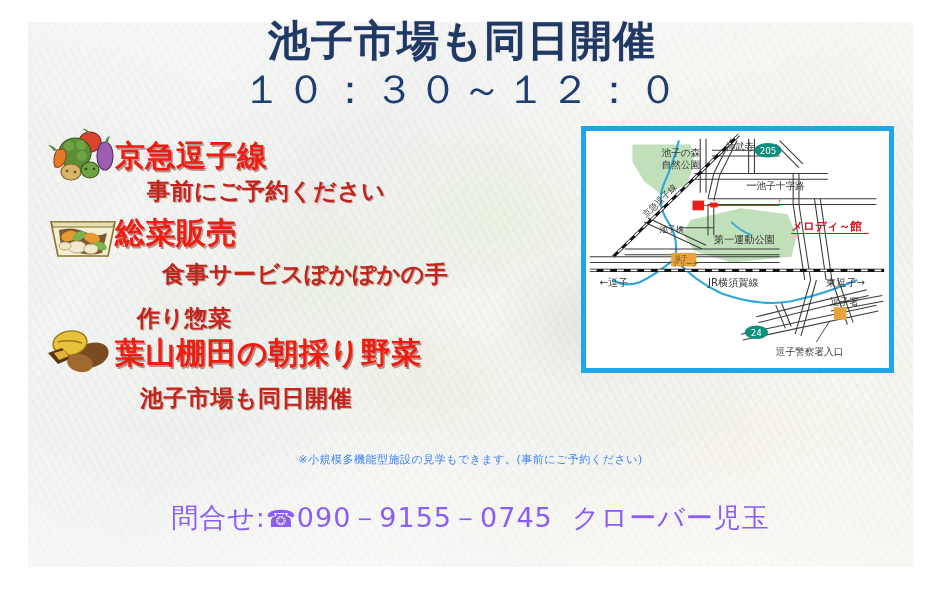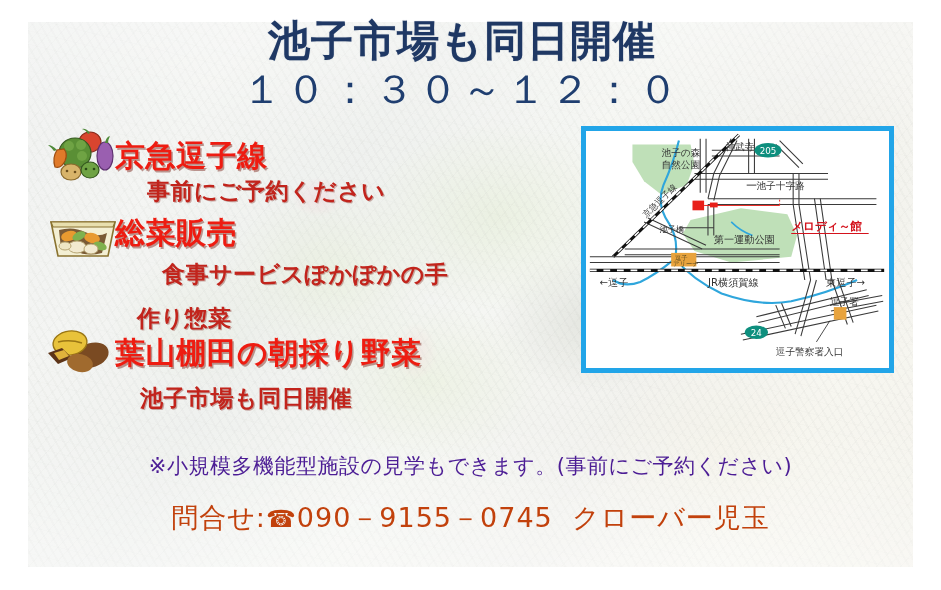--- a/index.html
+++ b/index.html
@@ -81,25 +81,25 @@
   
   .map-panel{
     position:absolute;left:581px;top:126px;width:313px;height:247px;
     border:5px solid #22a5e8;background:#ffffff;box-sizing:border-box;
   }
   .map-svg{display:block;width:100%;height:100%;}
 
   
   .note{
     position:absolute;left:0;top:452px;width:941px;text-align:center;
-    font-size:21px;color:#4c1d95;letter-spacing:.5px;
+    font-size:11px;color:#3b82f6;letter-spacing:.5px;
   }
   .contact{
     position:absolute;left:0;top:500px;width:941px;text-align:center;
-    font-size:27px;color:#c2410c;letter-spacing:1px;
+    font-size:27px;color:#8b5cf6;letter-spacing:1px;
   }
   .contact .tel-glyph{font-size:24px;}
 </style>
 </head>
 <body>
 
 <div id="flyer">
 
   <div class="bg-photo"></div>
   <div class="bg-veil"></div>

